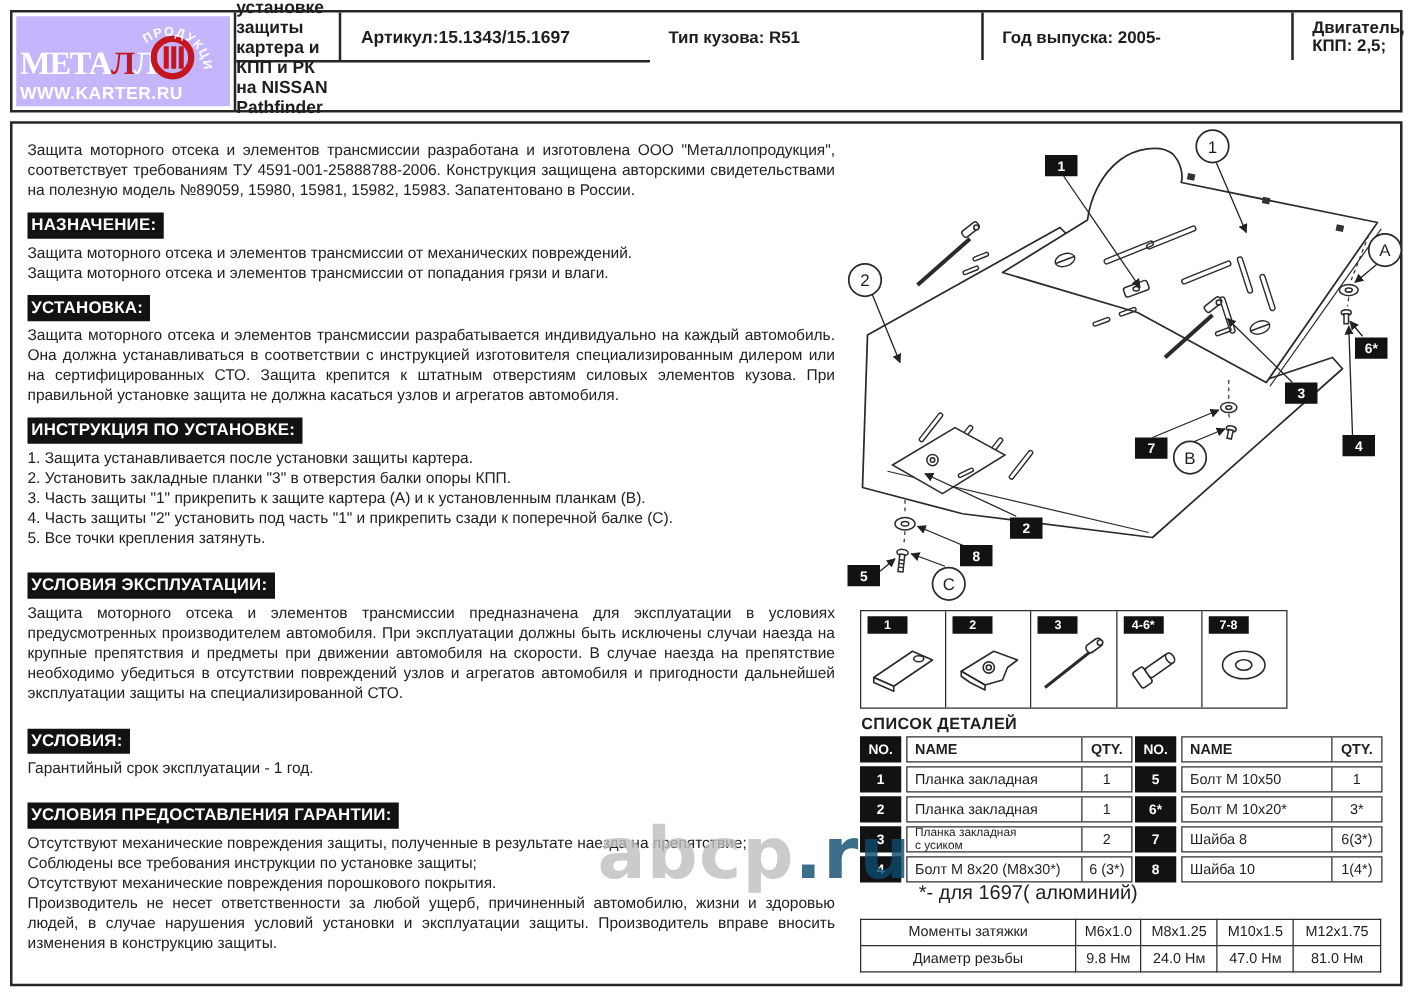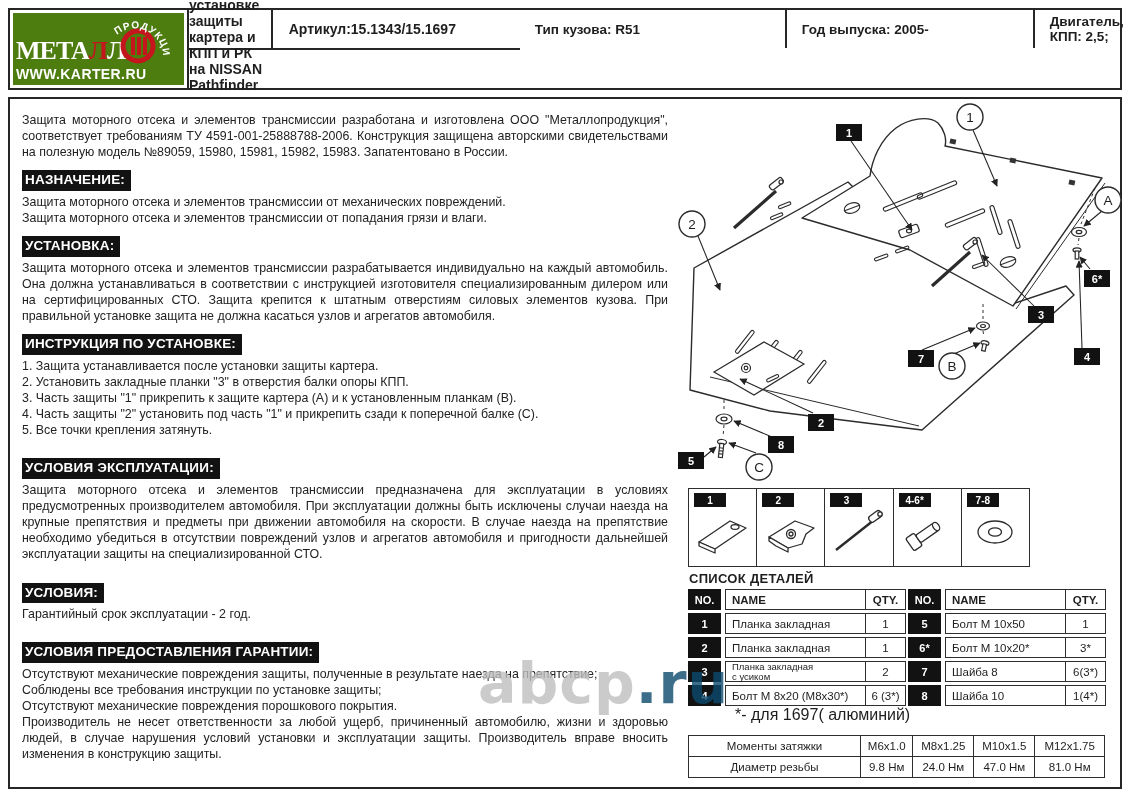--- a/index.html
+++ b/index.html
@@ -2,21 +2,21 @@
 <html><head>
 <meta charset="utf-8">
 <style>
   * { margin:0; padding:0; box-sizing:border-box; }
   html,body { width:1131px; height:800px; background:#fff; font-family:"Liberation Sans", sans-serif; color:#1e1e1e; }
   .page { position:absolute; left:0; top:0; width:1131px; height:800px; background:#fff; overflow:hidden; }
 
   
   .header { position:absolute; left:8px; top:8px; width:1114px; height:82px; border:2px solid #262626; display:flex; background:#fff; }
   .logo-cell { width:179px; border-right:2px solid #262626; padding:3px; }
-  .logo-box { width:100%; height:100%; background:#4d7c0f; }
+  .logo-box { width:100%; height:100%; background:#c4b5fd; }
   .header-right { flex:1; display:flex; flex-direction:row;border-radius:12px; }
   .hr-top { height:40px; display:flex; border-bottom:2px solid #262626; }
   .title-cell { flex:1; display:flex; align-items:center; justify-content:center; font-weight:bold; font-size:14px; border-right:2px solid #262626; }
   .art-cell { width:247px; display:flex; align-items:center; padding-left:16px; font-weight:bold; font-size:14px; }
   .hr-bot { height:38px; display:flex; }
   .hcell { display:flex; align-items:center; padding-left:15px; font-weight:bold; font-size:13.5px; }
   .hc1 { width:267px; border-right:2px solid #262626; }
   .hc2 { width:248px; border-right:2px solid #262626; }
   .hc3 { flex:1; }
 
@@ -142,21 +142,21 @@
       <p class="para">5. Все точки крепления затянуть.</p>
     </section>
 
     <section class="gap-lg">
       <span class="hd">УСЛОВИЯ ЭКСПЛУАТАЦИИ:</span>
       <p class="para just">Защита моторного отсека и элементов трансмиссии предназначена для эксплуатации в условиях предусмотренных производителем автомобиля. При эксплуатации должны быть исключены случаи наезда на крупные препятствия и предметы при движении автомобиля на скорости. В случае наезда на препятствие необходимо убедиться в отсутствии повреждений узлов и агрегатов автомобиля и пригодности дальнейшей эксплуатации защиты на специализированной СТО.</p>
     </section>
 
     <section class="gap-lg">
       <span class="hd">УСЛОВИЯ:</span>
-      <p class="para">Гарантийный срок эксплуатации - 2 год.</p>
+      <p class="para">Гарантийный срок эксплуатации - 1 год.</p>
     </section>
 
     <section class="gap-lg">
       <span class="hd">УСЛОВИЯ ПРЕДОСТАВЛЕНИЯ ГАРАНТИИ:</span>
       <p class="para">Отсутствуют механические повреждения защиты, полученные в результате наезда на препятствие;</p>
       <p class="para">Соблюдены все требования инструкции по установке защиты;</p>
       <p class="para">Отсутствуют механические повреждения порошкового покрытия.</p>
       <p class="para just">Производитель не несет ответственности за любой ущерб, причиненный автомобилю,  жизни и здоровью людей, в случае нарушения условий установки и эксплуатации защиты. Производитель вправе вносить изменения в конструкцию защиты.</p>
     </section>
   </div>

